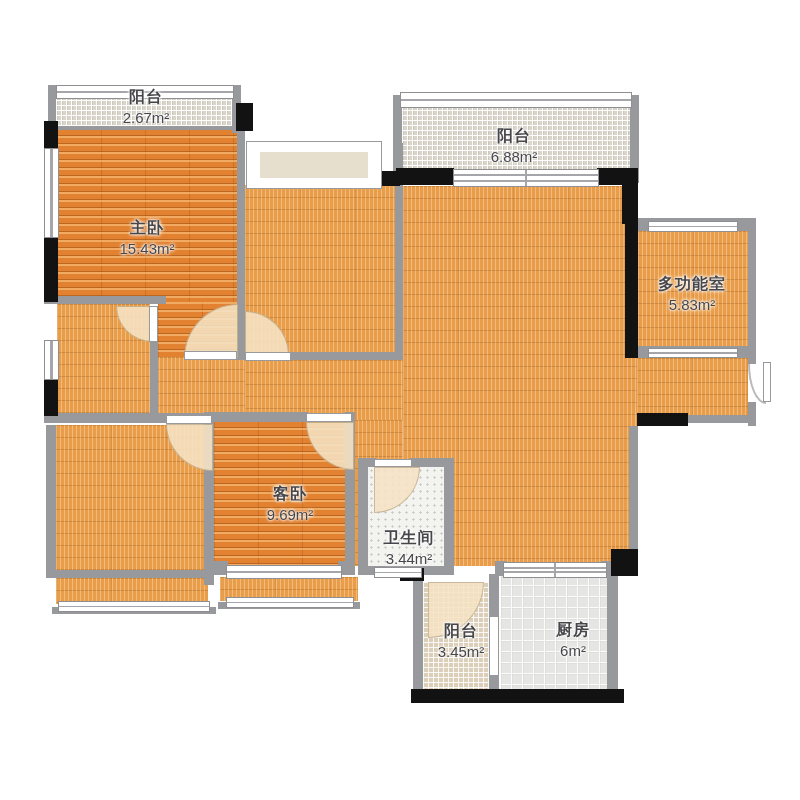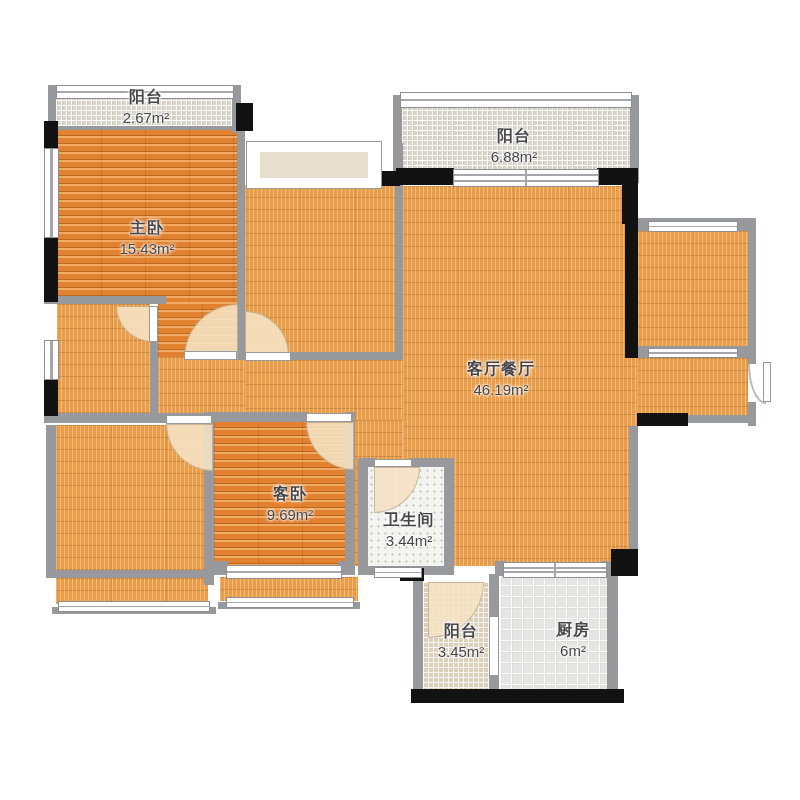--- a/index.html
+++ b/index.html
@@ -163,29 +163,29 @@
     <div class="ar">2.67m²</div>
   </div>
   <div class="label" style="left:147px;top:238px">
     <div class="nm">主卧</div>
     <div class="ar">15.43m²</div>
   </div>
   <div class="label" style="left:514px;top:146px">
     <div class="nm">阳台</div>
     <div class="ar">6.88m²</div>
   </div>
-  <div class="label" style="left:501px;top:379px">
-    <div class="nm">客厅餐厅</div>
-    <div class="ar">46.19m²</div>
+  <div class="label" style="left:692px;top:294px">
+    <div class="nm">多功能室</div>
+    <div class="ar">5.83m²</div>
   </div>
   <div class="label" style="left:290px;top:504px">
     <div class="nm">客卧</div>
     <div class="ar">9.69m²</div>
   </div>
-  <div class="label" style="left:409px;top:530px">
+  <div class="label" style="left:409px;top:548px">
     <div class="nm">卫生间</div>
     <div class="ar">3.44m²</div>
   </div>
   <div class="label" style="left:461px;top:641px">
     <div class="nm">阳台</div>
     <div class="ar">3.45m²</div>
   </div>
   <div class="label" style="left:573px;top:640px">
     <div class="nm">厨房</div>
     <div class="ar">6m²</div>

